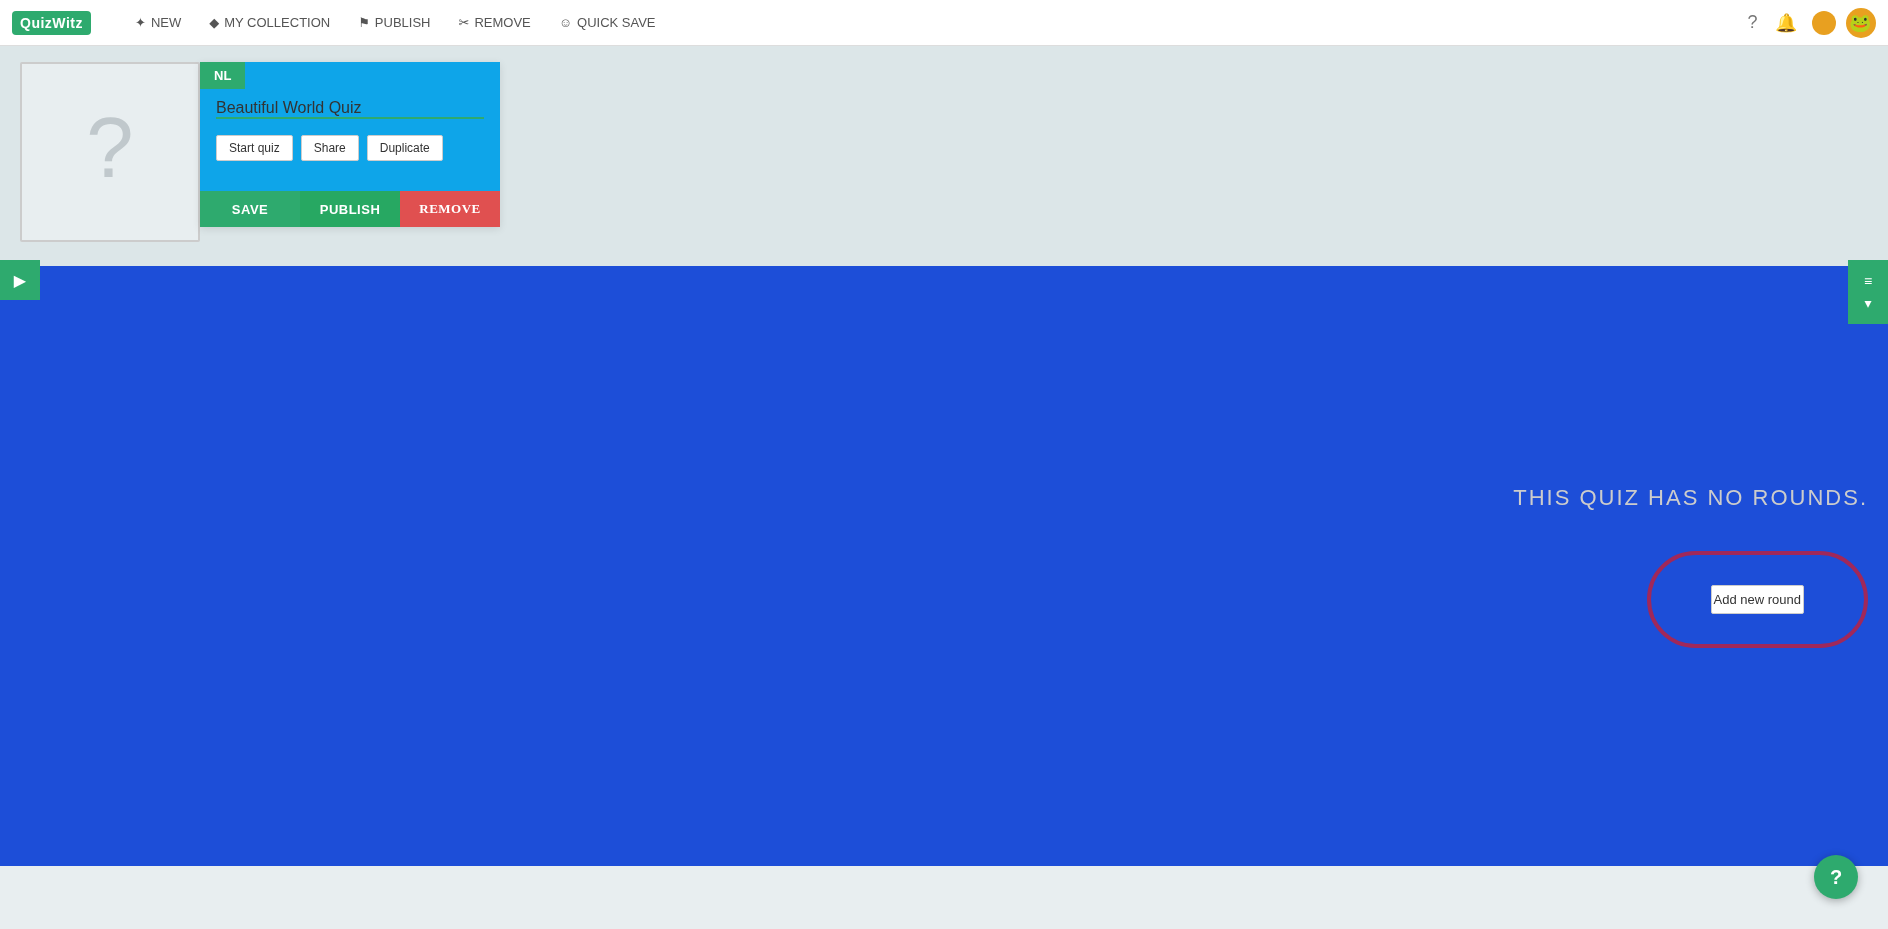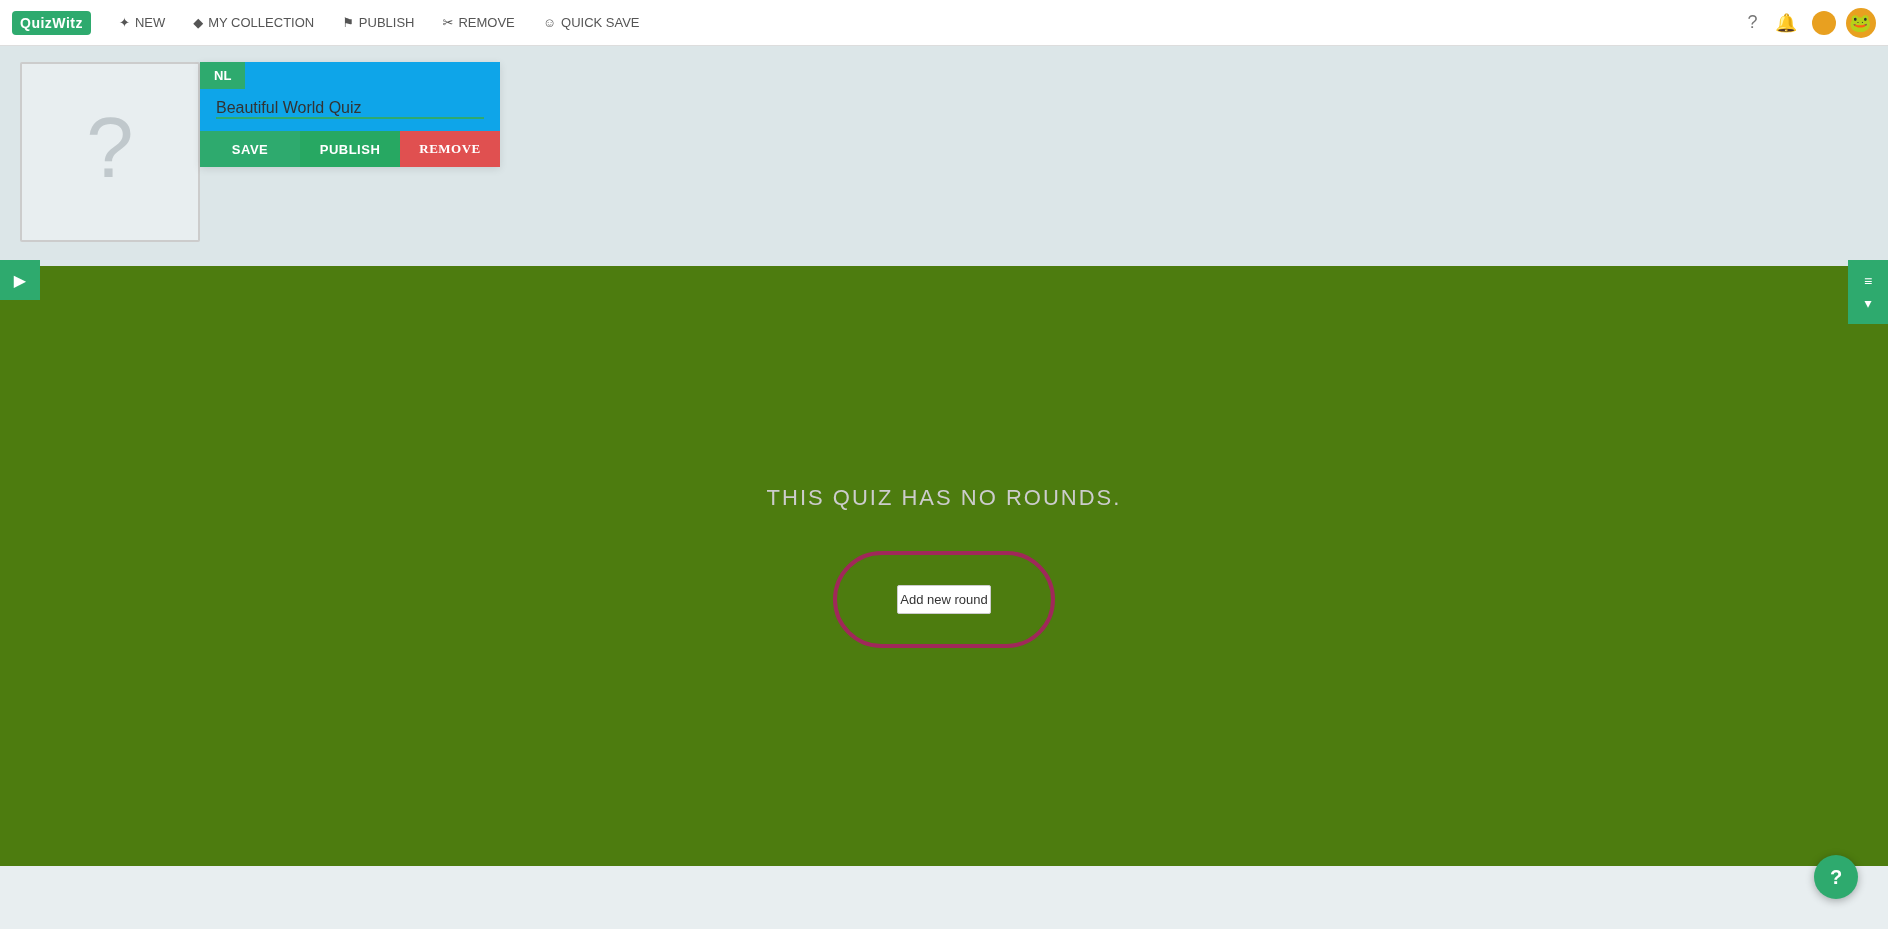--- a/index.html
+++ b/index.html
@@ -8,20 +8,21 @@
     
     .navbar {
       background: #fff;
       height: 46px;
       display: flex;
       align-items: center;
       padding: 0 12px;
       border-bottom: 1px solid #ddd;
       position: relative;
       z-index: 100;
+      gap: 16px;
     }
     .navbar-logo {
       background: #2eaa6e;
       color: #fff;
       font-weight: bold;
       font-size: 14px;
       padding: 4px 8px;
       border-radius: 4px;
       margin-right: 16px;
       letter-spacing: 0.5px;
@@ -162,20 +163,21 @@
     .quiz-bottom-btn {
       flex: 1;
       padding: 10px 0;
       border: none;
       font-size: 13px;
       font-weight: bold;
       cursor: pointer;
       text-transform: uppercase;
       letter-spacing: 0.5px;
       color: #fff;
+      margin-top: 18px;
     }
     .btn-save { background: #2eaa6e; }
     .btn-publish { background: #27a862; }
     .btn-remove { background: #e05050; font-family: Liberation Serif, serif; }
 
     
     .left-panel-btn {
       position: fixed;
       left: 0;
       top: 260px;
@@ -205,25 +207,25 @@
       align-items: center;
       justify-content: center;
       cursor: pointer;
       font-size: 14px;
       z-index: 50;
       gap: 6px;
     }
 
     
     .main-content {
-      background: #4d7c0f;
+      background: #1d4ed8;
       min-height: 600px;
       display: flex;
       flex-direction: column;
-      align-items: center;
+      align-items: flex-end;
       justify-content: center;
       padding: 60px 20px;
     }
 
     .no-rounds-text {
       color: #ccc;
       font-size: 22px;
       letter-spacing: 2px;
       text-transform: uppercase;
       margin-bottom: 40px;
@@ -313,20 +315,25 @@
           <text x="40" y="75" text-anchor="middle" font-size="85" fill="#c0c8cc" font-family="Arial">?</text>
         </svg>
       </div>
     </div>
 
     <div class="quiz-info-panel">
       <div class="nl-badge">NL</div>
       <div class="quiz-title-section">
         <input type="text" class="quiz-title-input" value="Beautiful World Quiz" style="">
       </div>
+      <div class="quiz-actions">
+        <button class="quiz-action-btn">Start quiz</button>
+        <button class="quiz-action-btn">Share</button>
+        <button class="quiz-action-btn">Duplicate</button>
+      </div>
       <div class="quiz-bottom-actions">
         <button class="quiz-bottom-btn btn-save">SAVE</button>
         <button class="quiz-bottom-btn btn-publish">PUBLISH</button>
         <button class="quiz-bottom-btn btn-remove">REMOVE</button>
       </div>
     </div>
   </div>
 </div>
 
 <div class="left-panel-btn">

